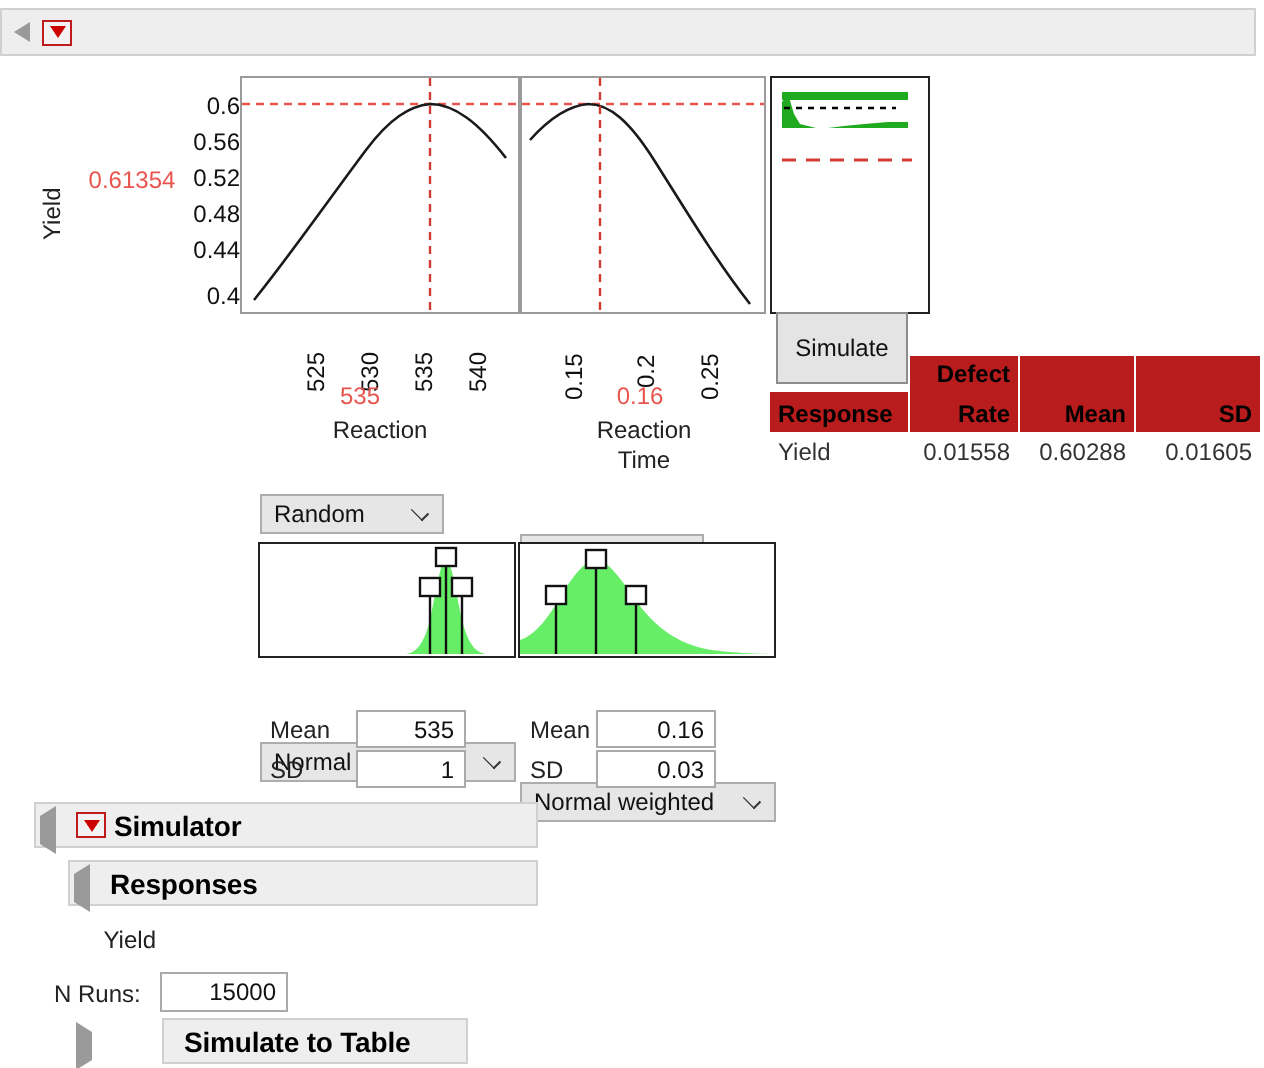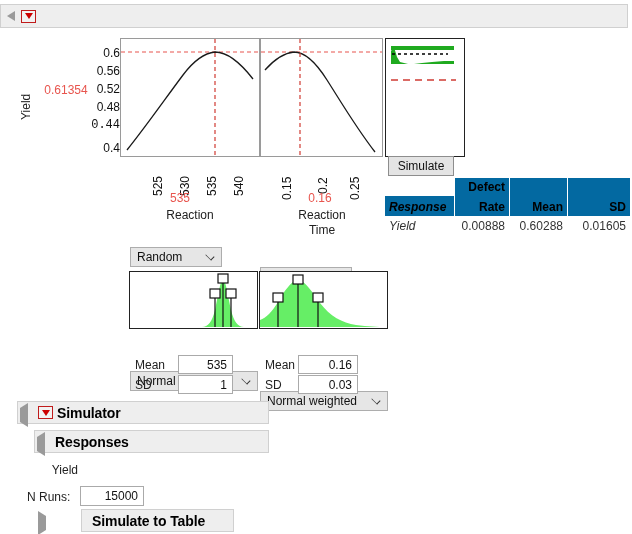--- a/index.html
+++ b/index.html
@@ -146,38 +146,38 @@
     justify-content: center;
   }
   .lbl {
     font-size: 12px;
     color: #222;
     white-space: nowrap;
   }
 
   
   .tbl-head-cell {
-    background: #0369a1;
+    background: #b91c1c;
     font-weight: bold;
     font-size: 12px;
     color: #000;
     box-sizing: border-box;
     display: flex;
     align-items: flex-end;
     padding-bottom: 2px;
   }
   .tbl-cell {
     font-size: 12px;
     color: #333;
     box-sizing: border-box;
     display: flex;
     align-items: center;
   }
   .ta-r { justify-content: flex-end; padding-right: 4px; }
-  .ta-l { justify-content: flex-start; padding-left: 4px; font-style: italic; }
+  .ta-l { justify-content: flex-start; padding-left: 4px; }
 </style>
 </head>
 <body>
 
 <div class="abs outline-bar" style="left:0px; top:4px; width:628px; height:24px; padding-left:6px;">
   <span class="tri-gray"></span>
   <span class="red-menu" style="margin-left:6px;">
     <i></i>
   </span>
 </div>
@@ -185,21 +185,21 @@
 <div class="abs" style="left:18px; top:72px; width:18px; height:48px;">
   <div class="ylabel-rot" style="width:48px; height:16px; margin-left:-15px; margin-top:16px;">Yield</div>
 </div>
 
 <div class="abs red-val" style="left:38px; top:82px; width:56px; height:16px; line-height:16px;">0.61354</div>
 
 <div class="abs ytick" style="left:88px; top:46px; width:32px; height:14px; line-height:14px;">0.6</div>
 <div class="abs ytick" style="left:88px; top:64px; width:32px; height:14px; line-height:14px;">0.56</div>
 <div class="abs ytick" style="left:88px; top:82px; width:32px; height:14px; line-height:14px;">0.52</div>
 <div class="abs ytick" style="left:88px; top:100px; width:32px; height:14px; line-height:14px;">0.48</div>
-<div class="abs ytick" style="left:88px; top:118px; width:32px; height:14px; line-height:14px;font-family:Liberation Mono, monospace;">0.44</div>
+<div class="abs ytick" style="left:88px; top:118px; width:32px; height:14px; line-height:14px;">0.44</div>
 <div class="abs ytick" style="left:88px; top:141px; width:32px; height:14px; line-height:14px;">0.4</div>
 
 <div class="abs plot-box" style="left:120px; top:38px; width:140px; height:119px;">
   <svg width="138" height="117" viewBox="0 0 138 117">
 
     <line x1="0" y1="13" x2="138" y2="13" stroke="#e8554e" stroke-width="1.2" stroke-dasharray="4,3"></line>
 
     <path d="M 6,111 C 26,86 44,60 62,36 C 74,20 84,14 94,13 C 106,13 118,22 132,40" fill="none" stroke="#1a1a1a" stroke-width="1.3"></path>
 
     <line x1="94" y1="0" x2="94" y2="117" stroke="#d03b33" stroke-width="1.2" stroke-dasharray="4,3"></line>
@@ -240,35 +240,35 @@
 <div class="abs red-val" style="left:290px; top:191px; width:60px; height:15px; line-height:15px;">0.16</div>
 
 <div class="abs factor-name" style="left:130px; top:208px; width:120px;">
   <div>Reaction</div>
 </div>
 <div class="abs factor-name" style="left:262px; top:208px; width:120px;">
   <div>Reaction</div>
   <div>Time</div>
 </div>
 
-<div class="abs btn" style="left:388px; top:156px; width:66px; height:20px;">Simulate</div>
+<div class="abs btn" style="left:388px; top:156px; width:66px; height:36px;">Simulate</div>
 
 <div class="abs" style="left:385px; top:178px; width:247px; height:56px;">
 
   <div class="abs tbl-head-cell ta-l" style="left:0px; top:18px; width:69px; height:20px;">Response</div>
 
   <div class="abs tbl-head-cell ta-r" style="left:70px; top:0px; width:54px; height:18px;">Defect</div>
   <div class="abs tbl-head-cell ta-r" style="left:70px; top:18px; width:54px; height:20px;">Rate</div>
 
   <div class="abs tbl-head-cell ta-r" style="left:125px; top:0px; width:57px; height:38px; align-items:flex-end;">Mean</div>
 
   <div class="abs tbl-head-cell ta-r" style="left:183px; top:0px; width:62px; height:38px; align-items:flex-end;">SD</div>
 
   <div class="abs tbl-cell ta-l" style="left:0px; top:39px; width:69px; height:17px;">Yield</div>
-  <div class="abs tbl-cell ta-r" style="left:70px; top:39px; width:54px; height:17px;">0.00888</div>
+  <div class="abs tbl-cell ta-r" style="left:70px; top:39px; width:54px; height:17px;">0.01558</div>
   <div class="abs tbl-cell ta-r" style="left:125px; top:39px; width:57px; height:17px;">0.60288</div>
   <div class="abs tbl-cell ta-r" style="left:183px; top:39px; width:62px; height:17px;">0.01605</div>
 </div>
 
 <div class="abs combo" style="left:130px; top:247px; width:92px; height:20px;">
   <span>Random</span>
   <span class="chev"></span>
 </div>
 <div class="abs combo" style="left:260px; top:247px; width:92px; height:20px;">
   <span>Random</span>

